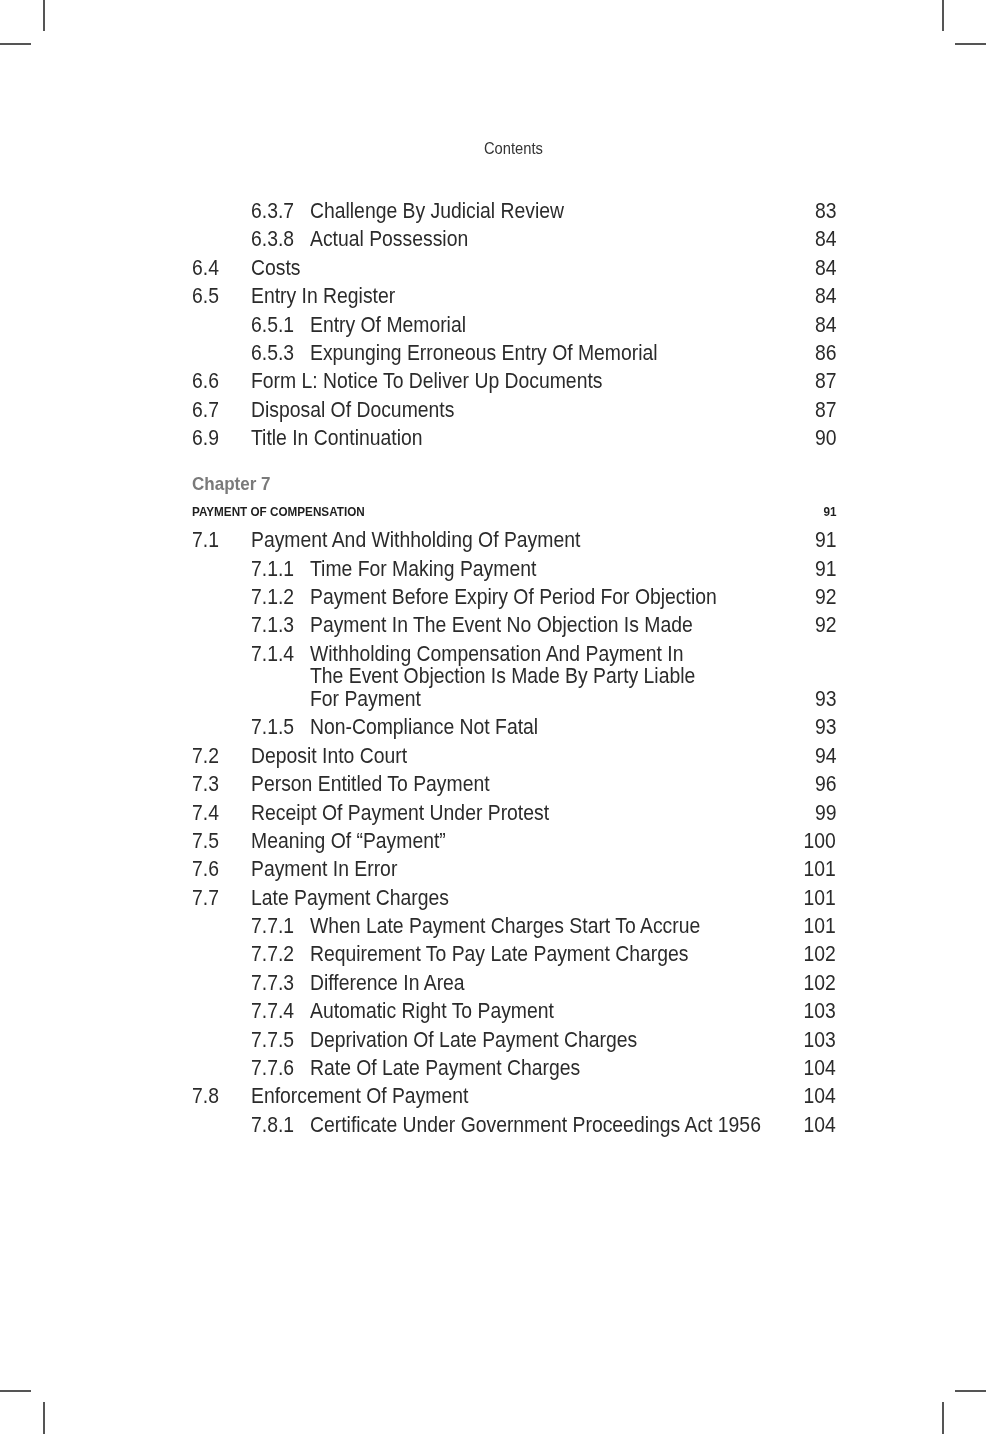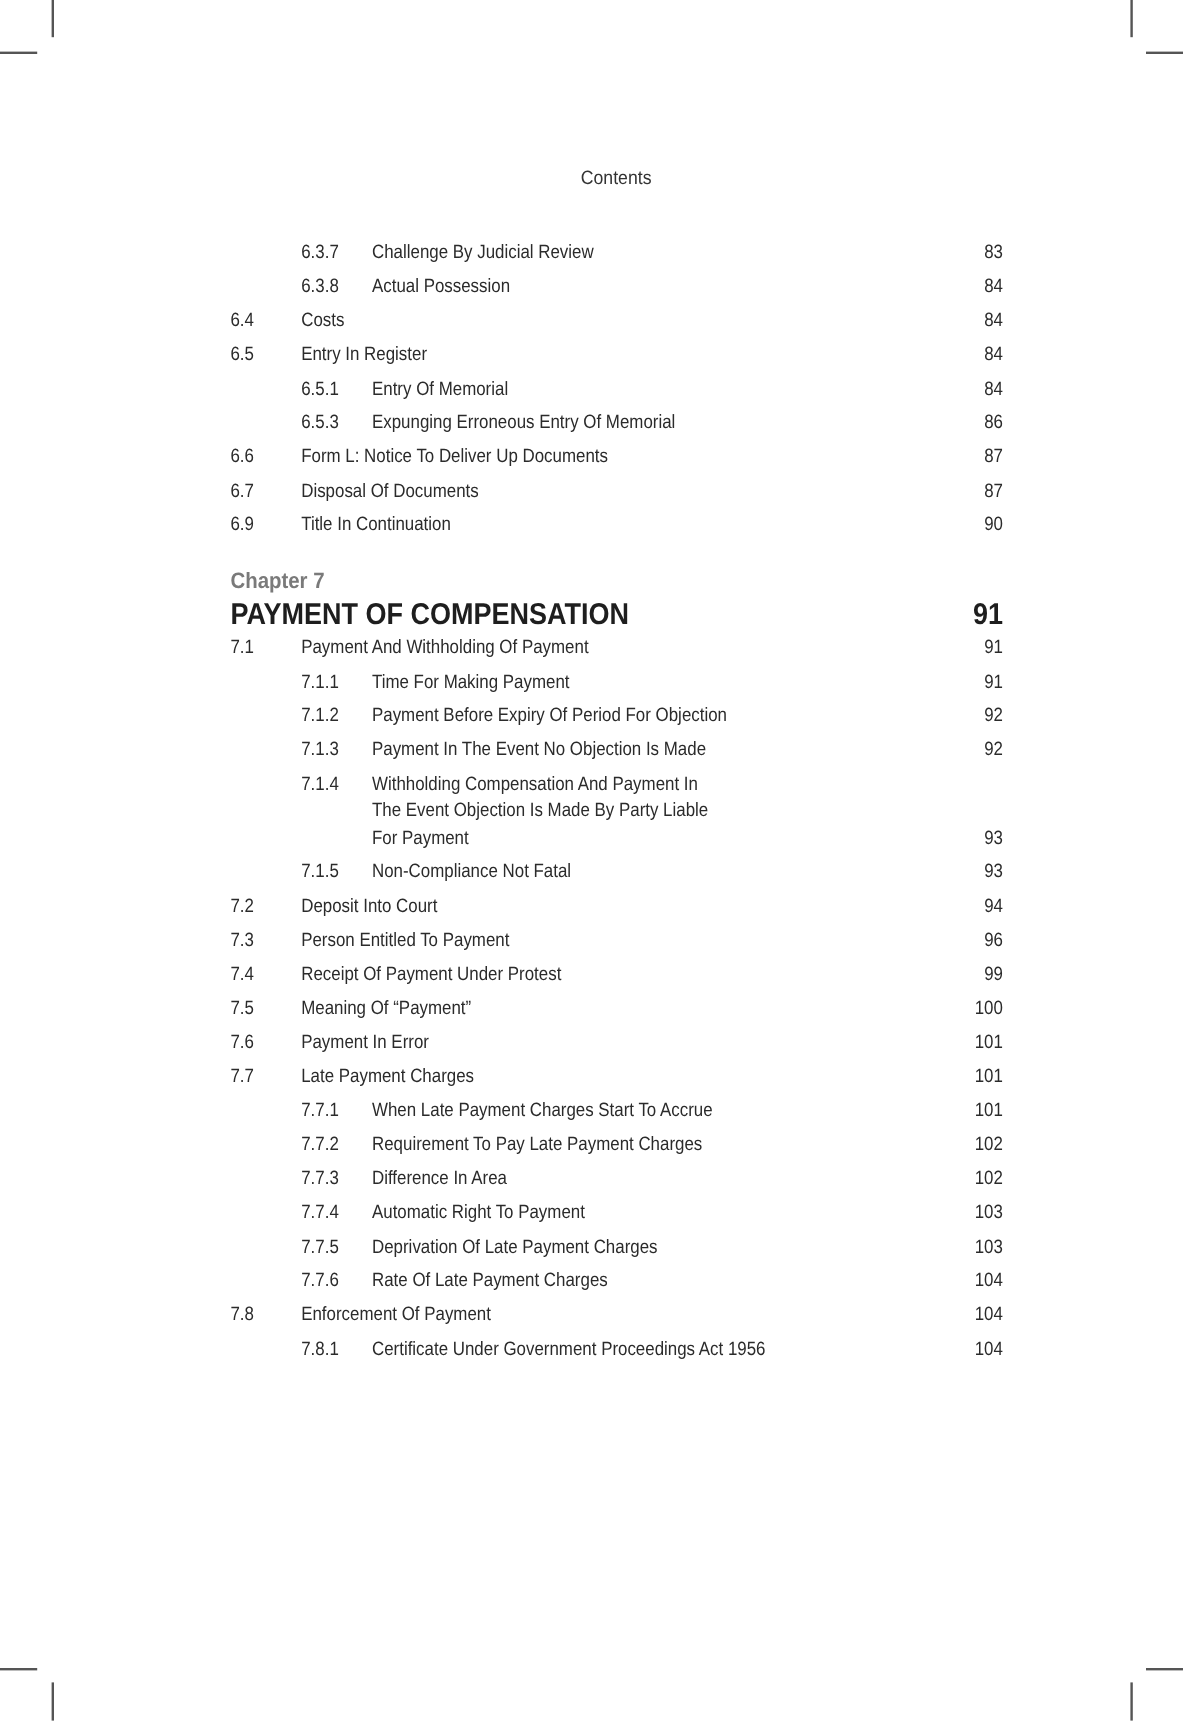--- a/index.html
+++ b/index.html
@@ -2,33 +2,33 @@
 <html><head>
 <meta charset="utf-8">
 <style>
   html, body { margin:0; padding:0; }
   body { width:986px; height:1434px; background:#fff; position:relative; overflow:hidden;
          font-family:"Liberation Sans", sans-serif; color:#2b2b2b; }
   .crop { position:absolute; background:#555; }
   .running-head { position:absolute; top:140px; left:0; width:1027px; text-align:center;
                   font-size:16px; color:#333; transform:scaleX(0.92); transform-origin:513px 0; }
   .toc { position:absolute; left:192px; top:197px; width:644px; }
-  .row { position:relative; height:28.4px; font-size:16px; line-height:28.4px; white-space:nowrap; }
+  .row { position:relative; height:28.4px; font-size:22px; line-height:28.4px; white-space:nowrap; }
   .row .num { position:absolute; left:0; display:inline-block; transform:scaleX(0.88); transform-origin:0 0; }
   .row .title { position:absolute; left:59px; display:inline-block; transform:scaleX(0.88); transform-origin:0 0; }
   .row.l3 .num { left:59px; }
   .row.l3 .title { left:118px; }
   .row .page { position:absolute; right:0; display:inline-block; transform:scaleX(0.88); transform-origin:100% 0; }
   .row.multi { height:auto; line-height:22.5px; padding-top:3px; padding-bottom:3px; }
   .row.multi .title { position:relative; display:block; }
   .row.multi .page { bottom:3px; }
   .gap { height:17px; }
   .chapter-label { font-weight:bold; color:#7a7a7a; font-size:18.5px; height:28.4px; line-height:28.4px;
                    transform:scaleX(0.92); transform-origin:0 0; }
-  .chapter-title-row { height:28.4px; line-height:28.4px; font-size:25px; font-weight:bold; color:#1e1e1e; position:relative; }
+  .chapter-title-row { height:28.4px; line-height:28.4px; font-size:13px; font-weight:bold; color:#1e1e1e; position:relative; }
   .chapter-title-row .title { position:absolute; left:0; transform:scaleX(0.9); transform-origin:0 0; display:inline-block; }
   .chapter-title-row .page { position:absolute; right:0; transform:scaleX(0.9); transform-origin:100% 0; display:inline-block; }
 </style>
 </head>
 <body>
 
 <div class="crop" style="left:43px;top:0;width:1.5px;height:31px;"></div>
 <div class="crop" style="left:0;top:43px;width:31px;height:1.5px;"></div>
 <div class="crop" style="left:942px;top:0;width:1.5px;height:31px;"></div>
 <div class="crop" style="left:955px;top:43px;width:31px;height:1.5px;"></div>

